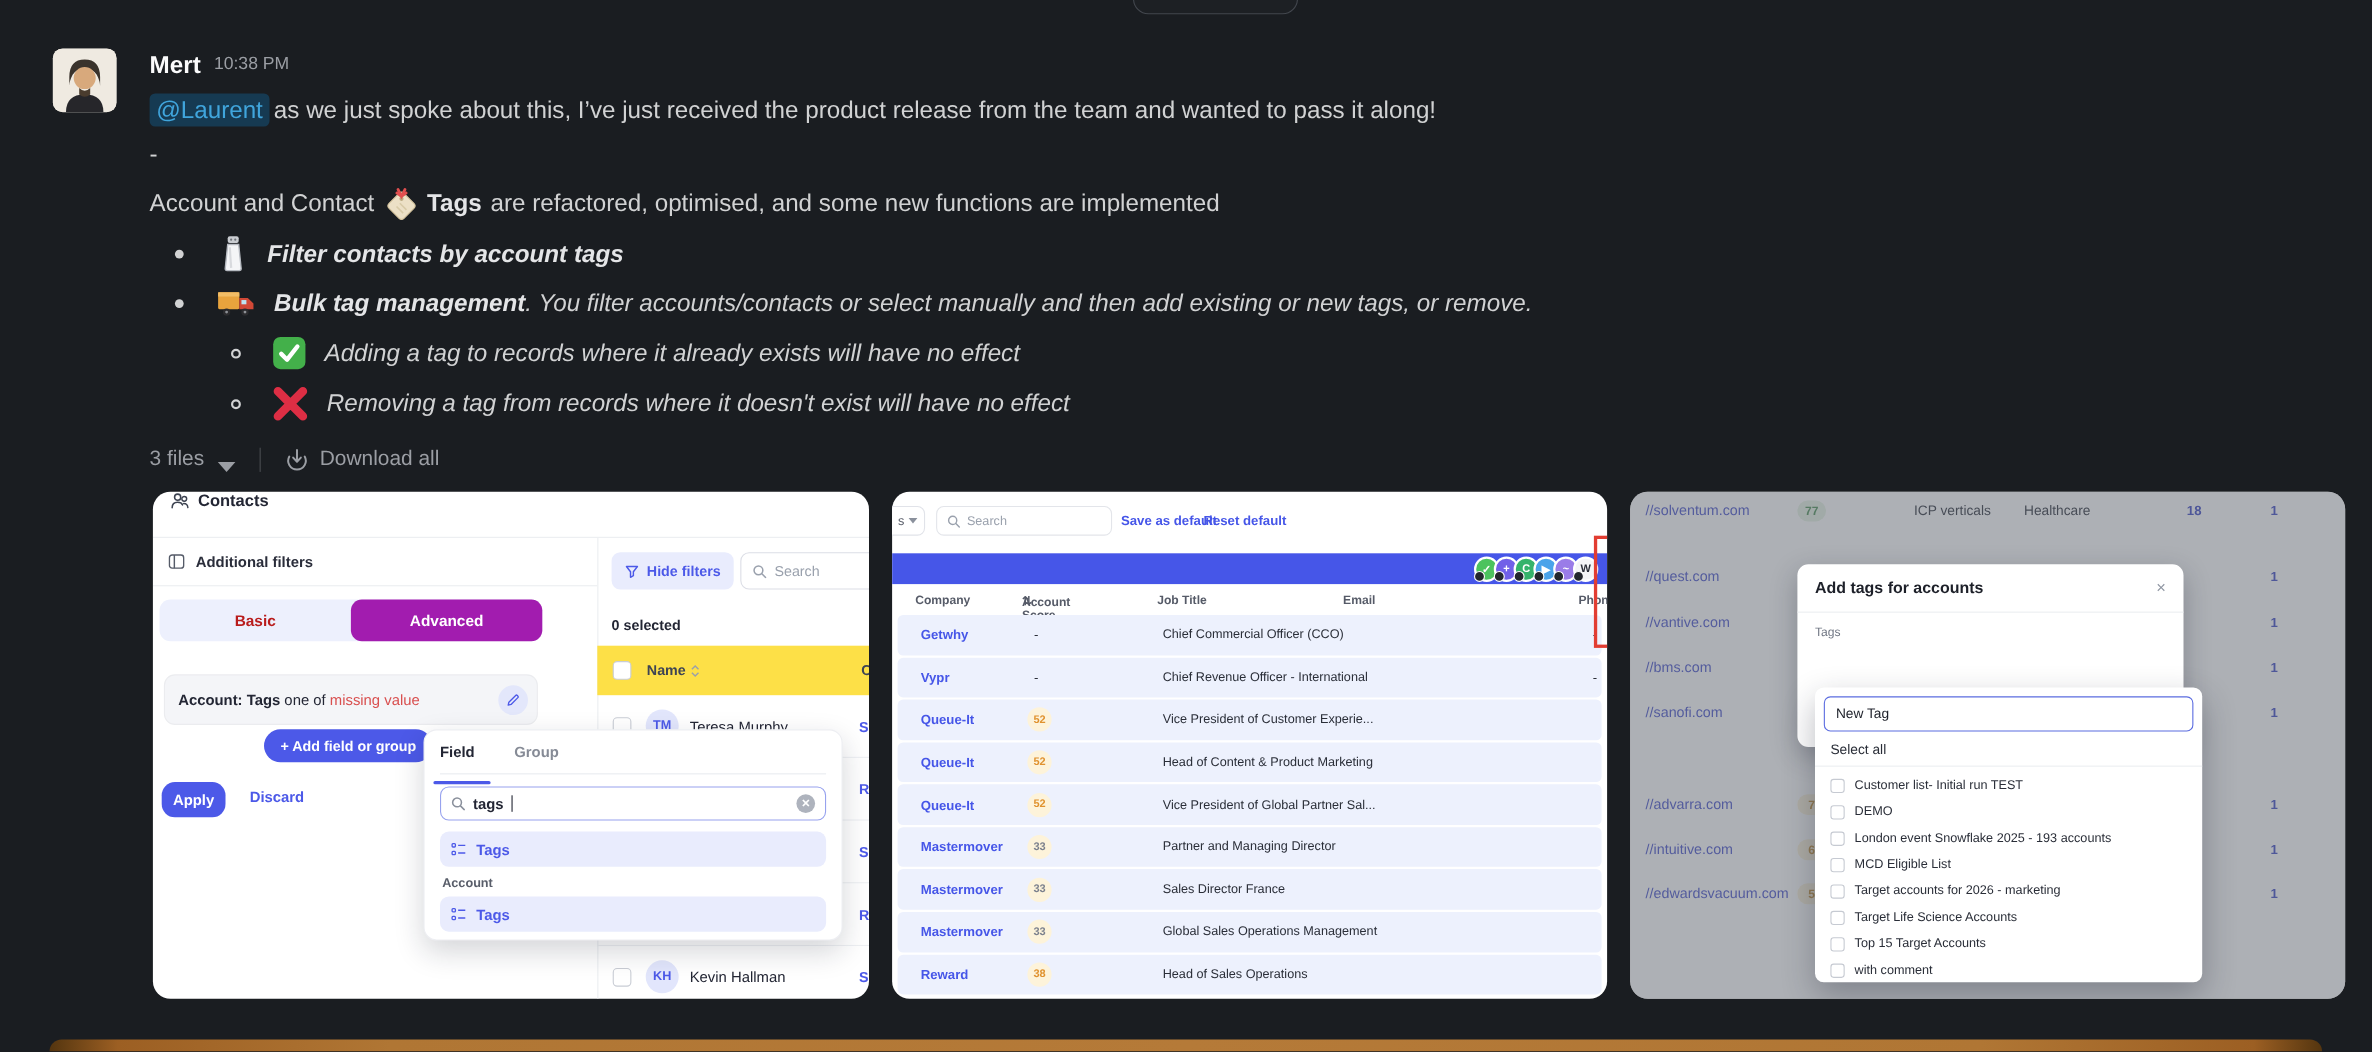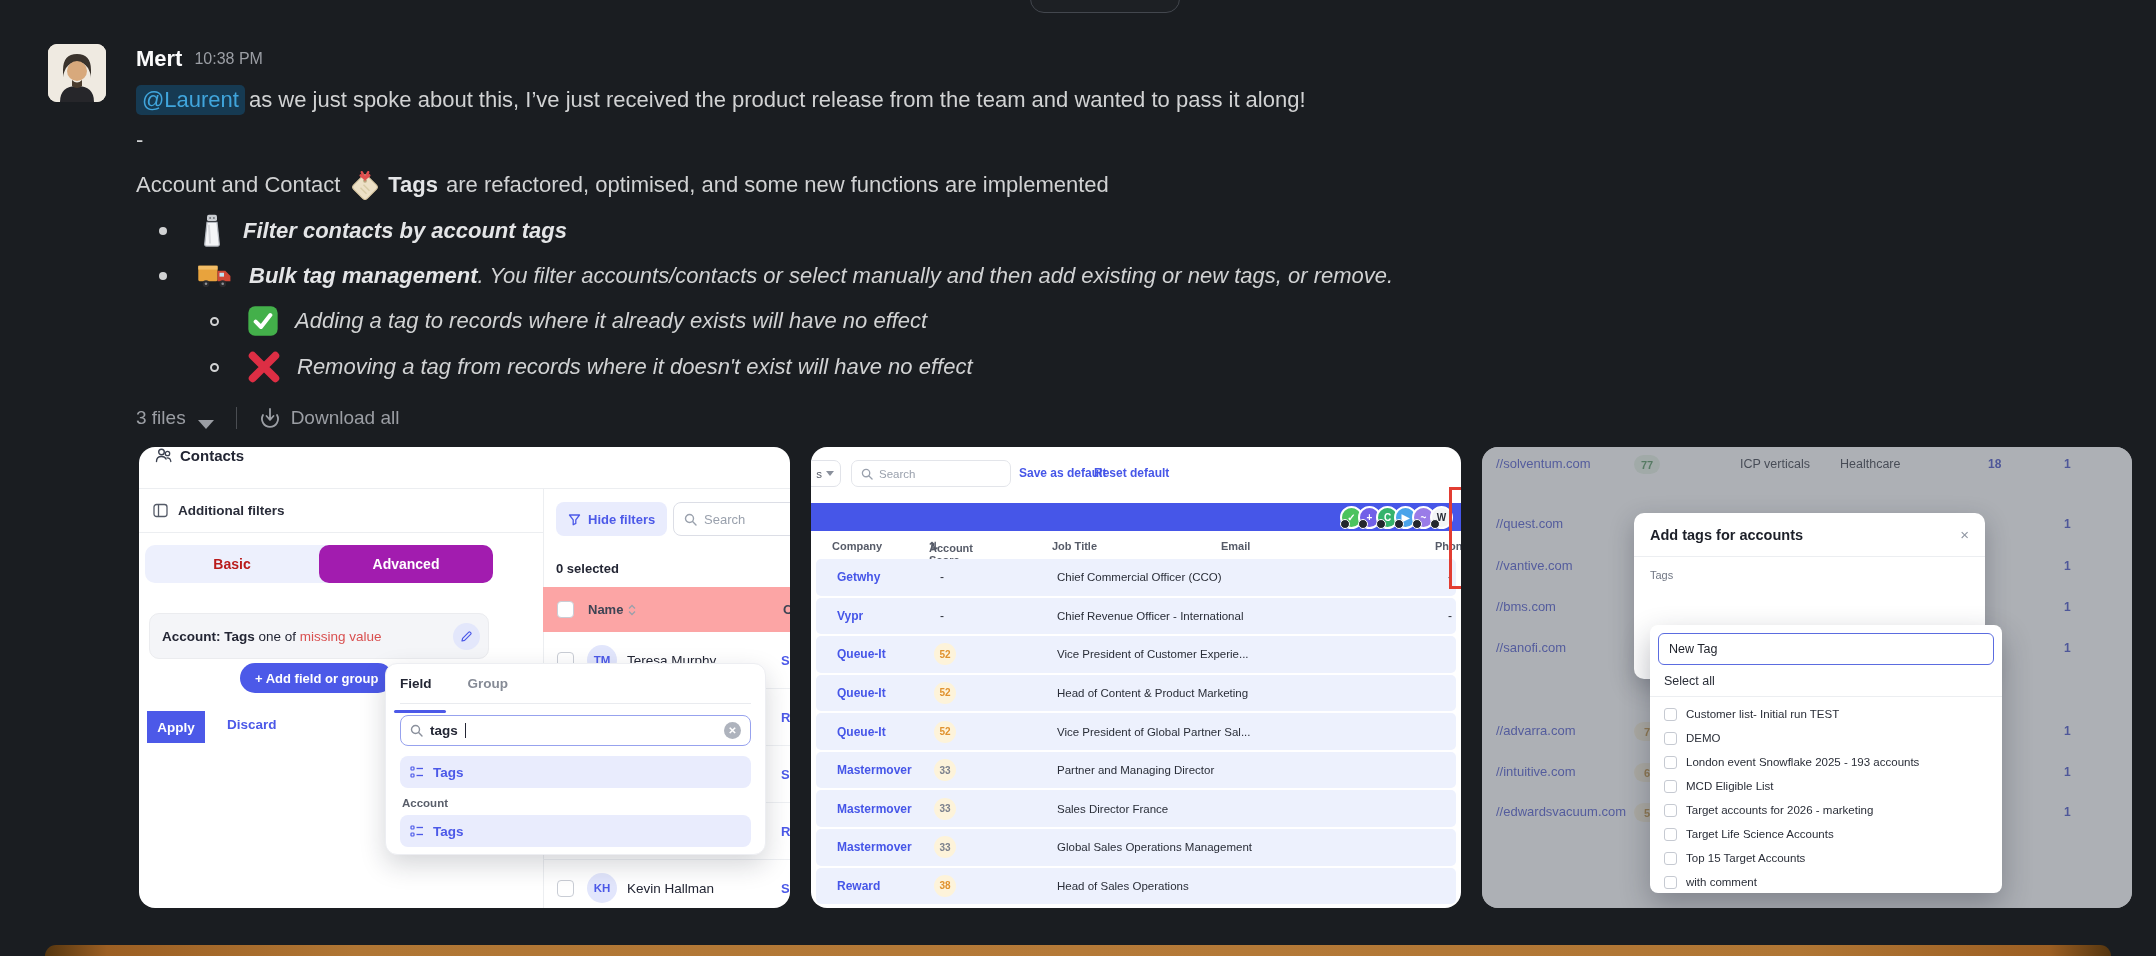--- a/index.html
+++ b/index.html
@@ -51,29 +51,29 @@
   .c1-tabs { position:absolute; left:6px; top:98px; width:348px; height:38px; background:#edf0fd; border-radius:10px; display:flex; }
   .c1-tab { flex:1; display:flex; align-items:center; justify-content:center; font-size:14px; font-weight:700; color:#b91c1c; cursor:pointer; }
   .c1-tab.active { background:#a21caf; color:#fff; border-radius:10px; }
   .c1-chip { position:absolute; left:10px; top:166px; width:340px; height:46px; background:#f4f5f8; border:1px solid #ebecef;
     border-radius:10px; display:flex; align-items:center; padding:0 8px 0 12px; font-size:13.5px; color:#232634; }
   .c1-chip .err { color:#d95050; }
   .chip-pencil { margin-left:auto; width:27px; height:27px; border-radius:50%; background:#e3e7fb; display:flex; align-items:center; justify-content:center; cursor:pointer; }
   .c1-addbtn { position:absolute; left:101px; top:216px; height:30px; padding:0 15px; background:#4c59e8; color:#fff;
     font-size:13px; font-weight:700; border:none; border-radius:16px; display:flex; align-items:center; cursor:pointer; }
   .c1-apply { position:absolute; left:8px; top:264px; width:58px; height:32px; background:#4c59e8; color:#fff;
-    font-size:13.5px; font-weight:700; border:none; border-radius:0; cursor:pointer; }
+    font-size:13.5px; font-weight:700; border:none; border-radius:12px; cursor:pointer; }
   .c1-discard { position:absolute; left:88px; top:270px; font-size:13.5px; font-weight:700; color:#4c59e8; cursor:pointer; }
   .c1-hide { position:absolute; left:417px; top:55px; height:34px; padding:0 12px; background:#e9ecfd; border-radius:8px;
     display:flex; align-items:center; gap:7px; color:#4c59e8; font-size:13px; font-weight:700; cursor:pointer; }
   .c1-search { position:absolute; left:534px; top:55px; width:180px; height:34px; border:1px solid #dcdee6; border-radius:8px;
     display:flex; align-items:center; gap:7px; padding:0 10px; color:#9aa1ad; font-size:13px; background:#fff; }
   .c1-selected { position:absolute; left:417px; top:114px; font-size:13px; font-weight:700; color:#232634; }
   .c1-table { position:absolute; left:404px; top:140px; width:247px; }
-  .c1-th { height:45px; background:#fca5a5; display:flex; align-items:center; padding:0 0 0 14px; position:relative; }
+  .c1-th { height:45px; background:#fde047; display:flex; align-items:center; padding:0 0 0 14px; position:relative; }
   .c1-th-name { margin-left:14px; font-size:13px; font-weight:700; color:#3e4454; display:flex; gap:5px; align-items:center; }
   .c1-th-c2 { position:absolute; left:240px; font-size:13px; font-weight:700; color:#3e4454; }
   .c1-tr { height:57px; display:flex; align-items:center; padding-left:14px; border-bottom:1px solid #eef0f3; position:relative; }
   .chk { width:17px; height:17px; border:1.5px solid #c9cdd5; border-radius:4px; background:#fff; flex:0 0 auto; cursor:pointer; }
   .c1-av { width:30px; height:30px; border-radius:50%; background:#e2e6fc; color:#4c59e8; font-size:11.5px; font-weight:700;
     display:flex; align-items:center; justify-content:center; margin-left:13px; flex:0 0 auto; }
   .c1-name { margin-left:10px; font-size:13.5px; color:#232634; white-space:nowrap; }
   .c1-link { position:absolute; left:238px; color:#4c59e8; font-size:13px; font-weight:600; cursor:pointer; }
   .popup { position:absolute; left:246px; top:216px; width:381px; height:192px; background:#fff; border:1px solid #edeef2;
     border-radius:12px; box-shadow:0 10px 26px rgba(22,26,44,.18); z-index:6; padding:12px 14px 0; }

